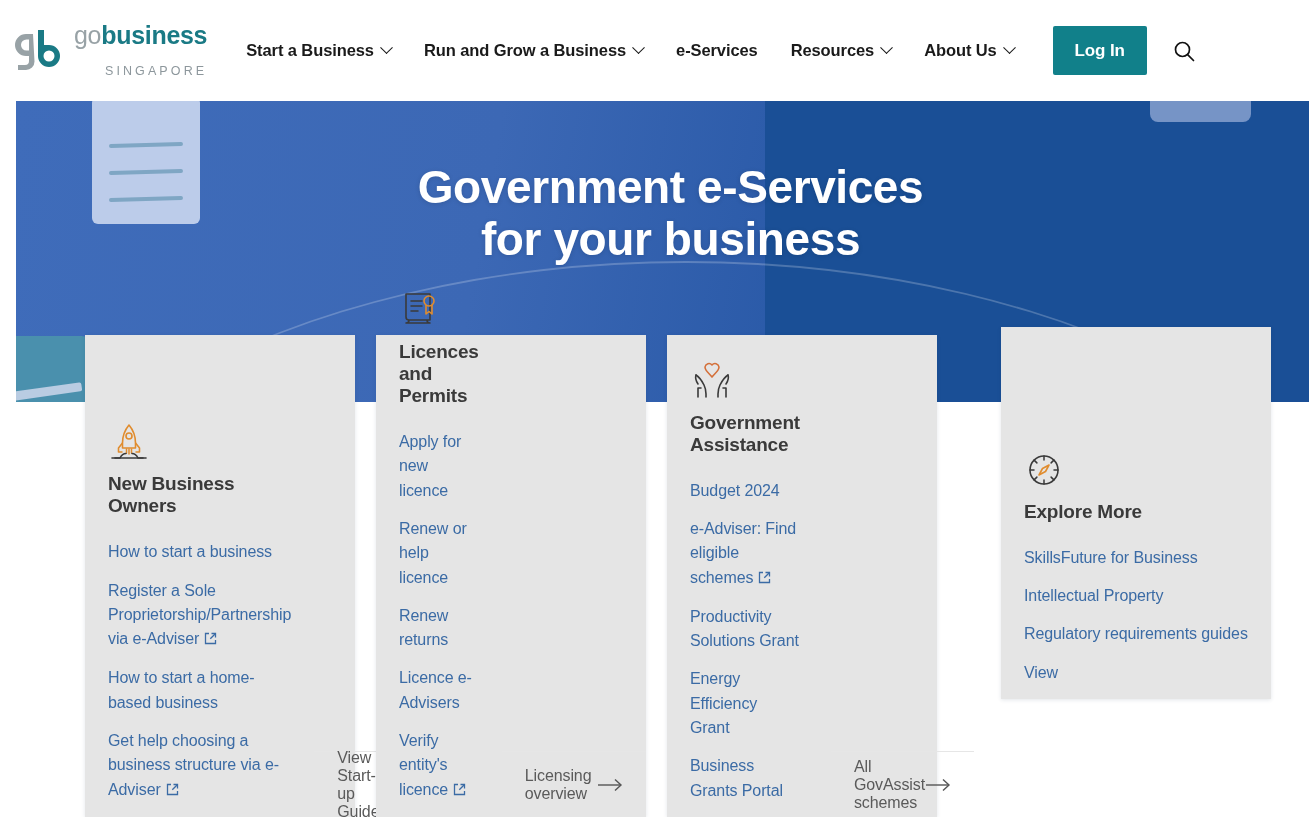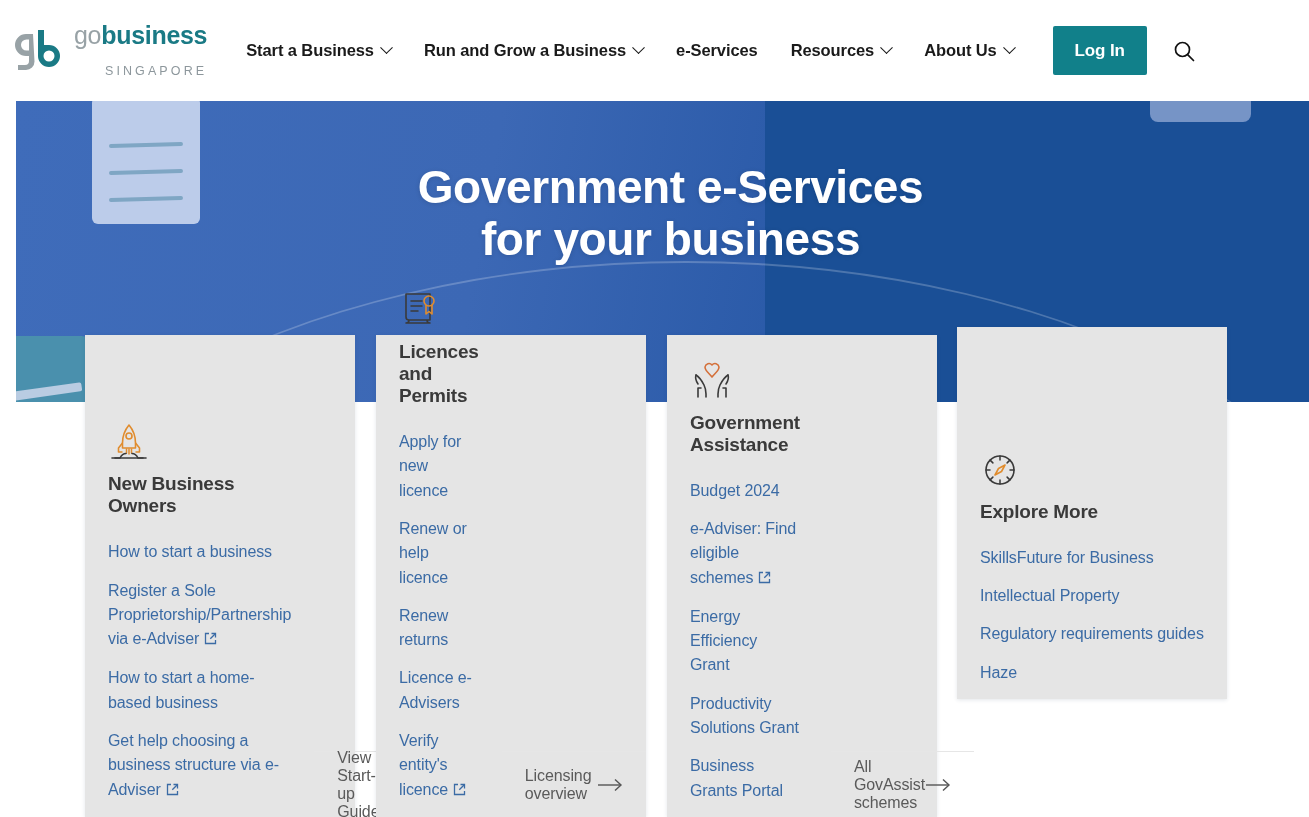--- a/index.html
+++ b/index.html
@@ -116,21 +116,21 @@
   .card {
     position: absolute;
     background: #e5e5e5;
     display: flex; flex-direction: row;
     box-shadow: 0 1px 4px rgba(28,48,84,0.12);
     align-items: flex-end;
   }
   .card.c1 { left: 85px;  top: 0;  width: 270px; height: 482px; }
   .card.c2 { left: 376px; top: 0;  width: 270px; height: 482px; }
   .card.c3 { left: 667px; top: 0;  width: 270px; height: 482px; gap: 8px; }
-  .card.c4 { left: 957px; top: -8px; width: 270px; height: 372px; }
+  .card.c4 { left: 1001px; top: -8px; width: 270px; height: 372px; }
 
   .card-body { padding: 17px 23px 0 23px; flex: 1; }
   .card-icon { height: 40px; margin-bottom: 11px; }
   .card-title {
     font-size: 19px; font-weight: 700; color: #3a3a3a;
     margin-bottom: 23px; letter-spacing: -0.2px;
   }
   .card-links { display: flex; flex-direction: column; }
   .card-link {
     font-size: 16px; color: #3b6ba5; line-height: 1.52;
@@ -310,22 +310,22 @@
         </svg>
       </div>
       <div class="card-title">Government Assistance</div>
       <div class="card-links">
         <div class="card-link"><span>Budget 2024</span></div>
         <div class="card-link"><span>e-Adviser: Find eligible schemes</span><span class="ext"><svg width="13" height="13" viewBox="0 0 13 13">
                 <path d="M5 1.5H1.5v10h10V8" fill="none" stroke="#3b6ba5" stroke-width="1.3"></path>
                 <path d="M7.5 1.5h4v4" fill="none" stroke="#3b6ba5" stroke-width="1.3"></path>
                 <line x1="11.3" y1="1.7" x2="6.3" y2="6.7" stroke="#3b6ba5" stroke-width="1.3"></line>
               </svg></span></div>
+        <div class="card-link"><span>Productivity Solutions Grant</span></div>
         <div class="card-link"><span>Energy Efficiency Grant</span></div>
-        <div class="card-link"><span>Productivity Solutions Grant</span></div>
         <div class="card-link"><span>Business Grants Portal</span></div>
       </div>
     </div>
     <div class="card-footer">
       <span class="card-footer-label">All GovAssist schemes</span>
       <svg class="arrow-right" width="26" height="14" viewBox="0 0 26 14">
         <line x1="1" y1="7" x2="24" y2="7" stroke="#555" stroke-width="1.4"></line>
         <path d="M18 1.5 L24 7 L18 12.5" fill="none" stroke="#555" stroke-width="1.4"></path>
       </svg>
     </div>
@@ -338,18 +338,18 @@
           <circle cx="20" cy="20" r="14" fill="none" stroke="#3a3a3a" stroke-width="1.6"></circle>
           <path d="M20 6 v4 M20 30 v4 M6 20 h4 M30 20 h4 M10.1 10.1 l2.8 2.8 M27.1 27.1 l2.8 2.8 M29.9 10.1 l-2.8 2.8 M12.9 27.1 l-2.8 2.8" stroke="#3a3a3a" stroke-width="1.5" stroke-linecap="round"></path>
           <path d="M25 15 L21.5 21.5 L15 25 L18.5 18.5 Z" fill="none" stroke="#e08c2e" stroke-width="1.6" stroke-linejoin="round"></path>
         </svg>
       </div>
       <div class="card-title">Explore More</div>
       <div class="card-links">
         <div class="card-link"><span>SkillsFuture for Business</span></div>
         <div class="card-link"><span>Intellectual Property</span></div>
         <div class="card-link"><span>Regulatory requirements guides</span></div>
-        <div class="card-link"><span>Haze</span></div>
+        <div class="card-link"><span>View</span></div>
       </div>
     </div>
   </div>
 
 </div>
 
 </body></html>

